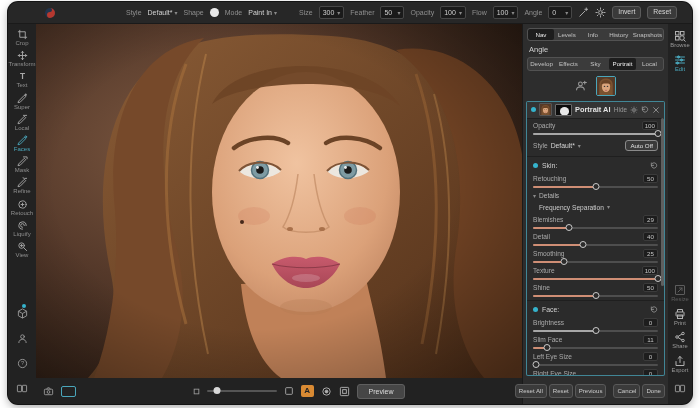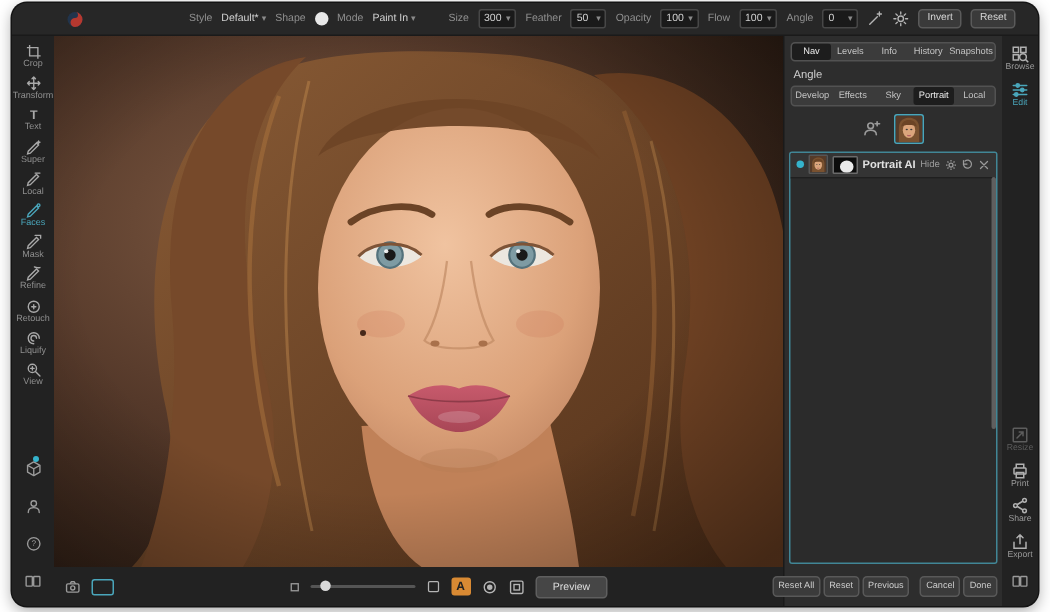--- a/index.html
+++ b/index.html
@@ -50,21 +50,21 @@
   
   .rpanel{width:146px;flex:none;background:#2d2d2d;border-left:1px solid #1a1a1a;display:flex;flex-direction:column;font-size:7px;color:#bdbdbd;}
   .rp-top{padding:4px 4px 0 4px;}
   .seg{display:flex;background:#3b3b3b;border:1px solid #525252;border-radius:3px;overflow:hidden;}
   .seg span{flex:1;text-align:center;font-size:6.2px;color:#c3c3c3;padding:2px 1px;line-height:1.2;}
   .seg span.on{background:#1d1d1d;color:#eaeaea;border-radius:2px;}
   .layers-h{font-size:7.5px;color:#cfcfcf;padding:4px 2px 3px 2px;}
   .facesrow{height:26px;display:flex;align-items:center;justify-content:center;gap:8px;margin:2px 0;}
   .facethumb{width:20px;height:20px;border:1px solid #4aa6bb;border-radius:2px;overflow:hidden;flex:none;}
   .pane{flex:1;margin:0 3px 2px 3px;background:#2b2b2b;border:1px solid rgba(73,166,187,.75);
-        border-radius:2px;overflow:hidden;position:relative;display:flex;flex-direction:row;}
+        border-radius:2px;overflow:hidden;position:relative;display:flex;flex-direction:column;}
   .pane-h{height:17px;flex:none;background:#343434;border-bottom:1px solid #1f1f1f;display:flex;align-items:center;
           padding:0 4px;gap:3px;}
   .tealdot{width:5px;height:5px;border-radius:50%;background:#35b3cc;flex:none;}
   .pane-face{width:13px;height:13px;border:1px solid #555;border-radius:1px;overflow:hidden;flex:none;}
   .pane-mask{width:17px;height:12px;background:#0c0c0c;border:1px solid #6a6a6a;border-radius:1px;position:relative;flex:none;}
   .pane-mask i{position:absolute;left:4px;top:2px;width:9px;height:8px;background:#e9e9e9;border-radius:50% 50% 45% 45%;}
   .pane-title{font-size:7.4px;font-weight:bold;color:#e2e2e2;flex:1;}
   .hide-l{font-size:6.4px;color:#9a9a9a;}
   .hicon{color:#9a9a9a;display:flex;align-items:center;}
   .pane-body{flex:1;padding:2px 6px 0 6px;overflow:hidden;}

